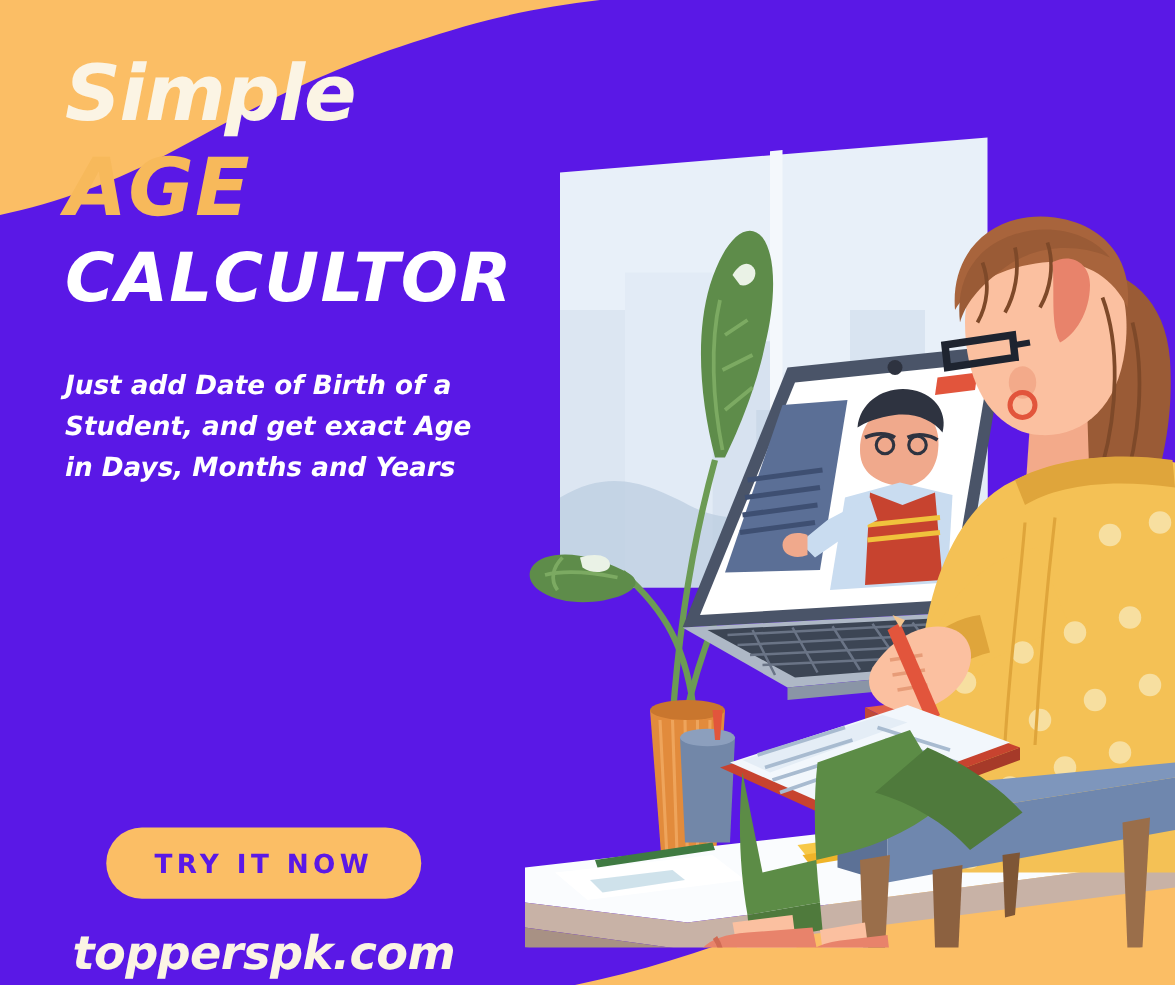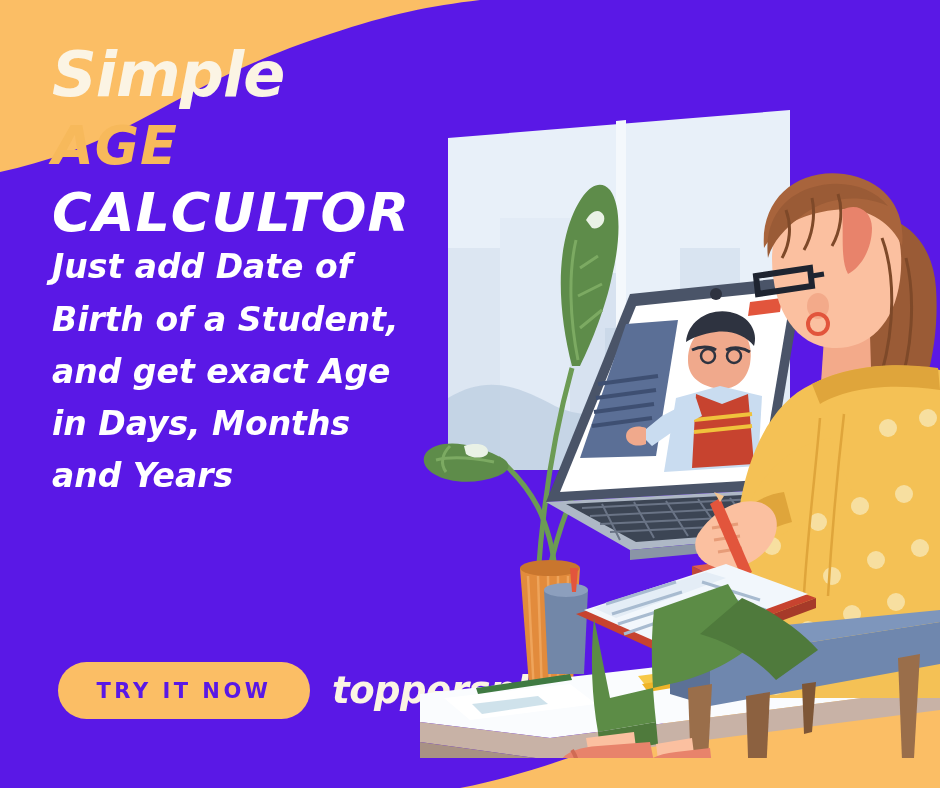--- a/index.html
+++ b/index.html
@@ -34,54 +34,56 @@
     font-style:italic;
     font-size:62px;
     line-height:1.0;
     color:#FBF4E4;
     letter-spacing:-1px;
   }
   #title-age {
     font-family:"DejaVu Sans", sans-serif;
     font-weight:bold;
     font-style:italic;
-    font-size:54px;
+    font-size:64px;
     line-height:1.05;
     color:#F7B95B;
     letter-spacing:1px;
     margin-top:12px;
   }
   #title-calc {
     font-family:"DejaVu Sans", sans-serif;
     font-weight:bold;
     font-style:italic;
     font-size:54px;
     line-height:1.05;
     color:#ffffff;
     letter-spacing:1px;
     margin-top:10px;
     white-space:nowrap;
   }
   #subtitle {
     font-family:"DejaVu Sans", sans-serif;
     font-weight:bold;
     font-style:italic;
-    font-size:33px;
+    font-size:21px;
     line-height:1.58;
     color:#FFFFFF;
+    margin-top:40px;
     width:350px;
   }
 
   
   #cta-row {
     position:absolute;
     left:58px; top:662px;
     display:flex;
     align-items:center;
     gap:22px;
+    flex-direction:column;
   }
   #cta-button {
     background:#FBBE65;
     color:#5A18E6;
     border:none;
     border-radius:32px;
     width:252px; height:57px;
     font-family:"DejaVu Sans", sans-serif;
     font-weight:bold;
     font-size:21px;

